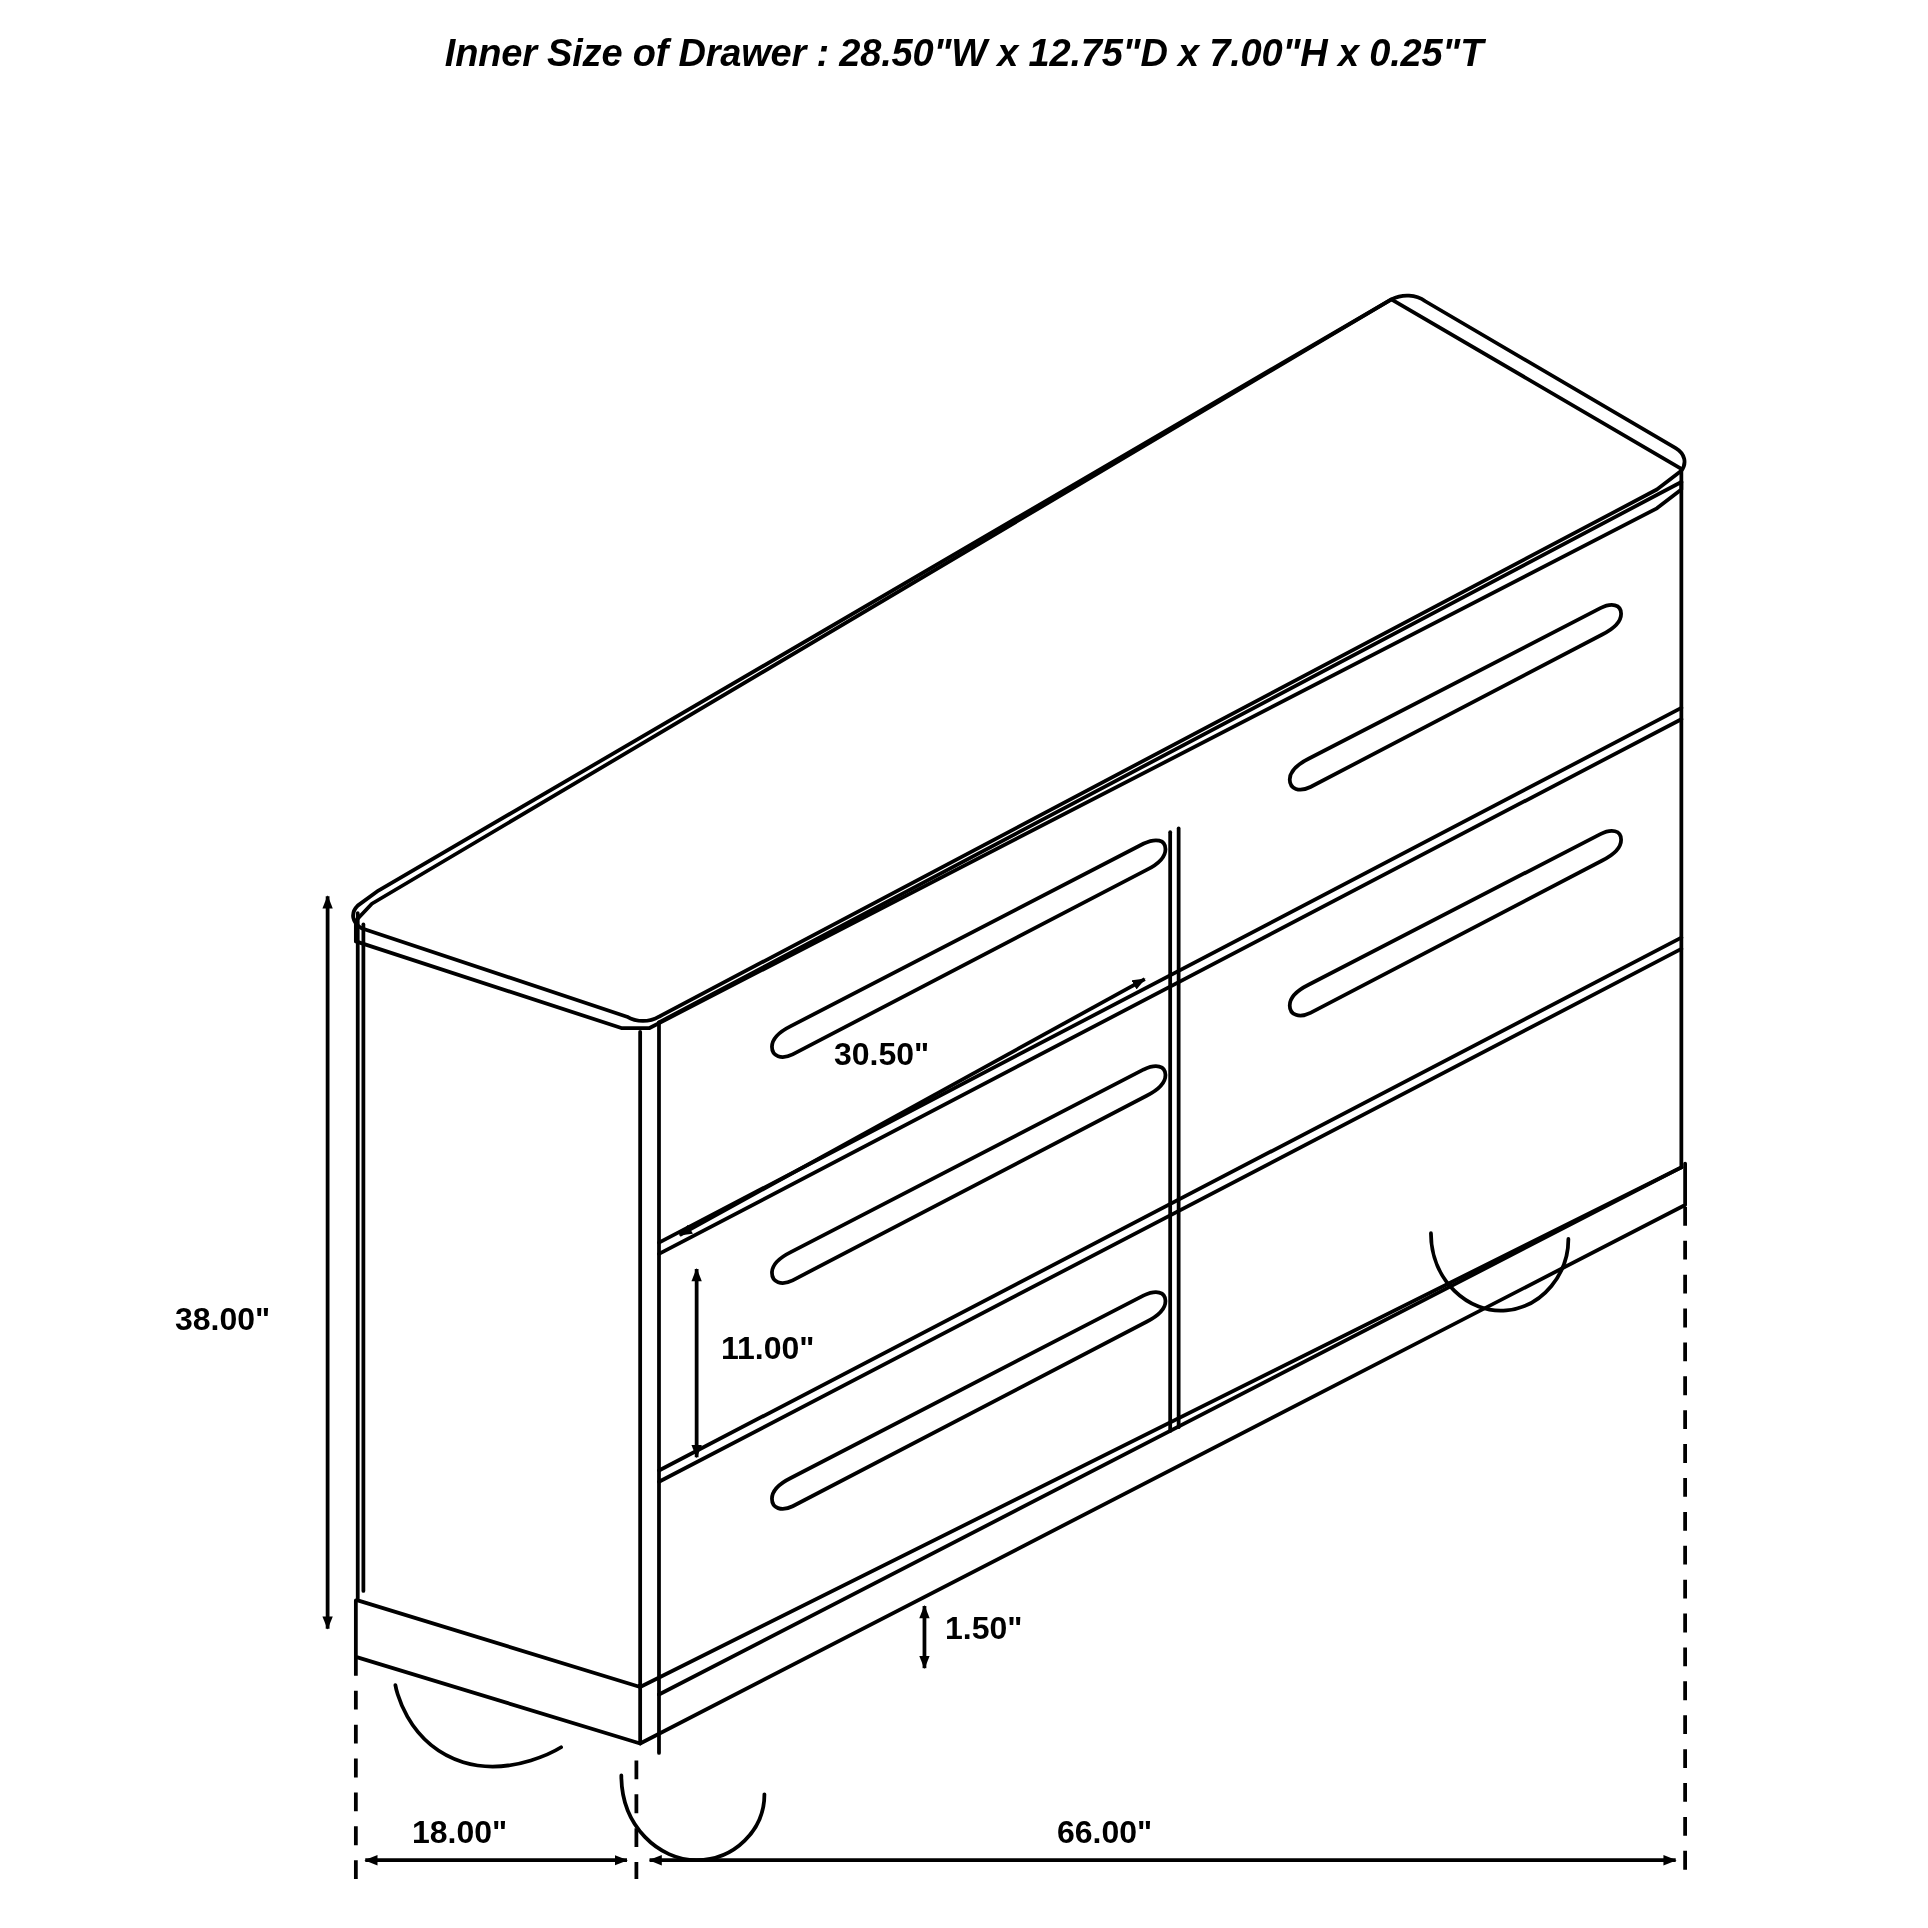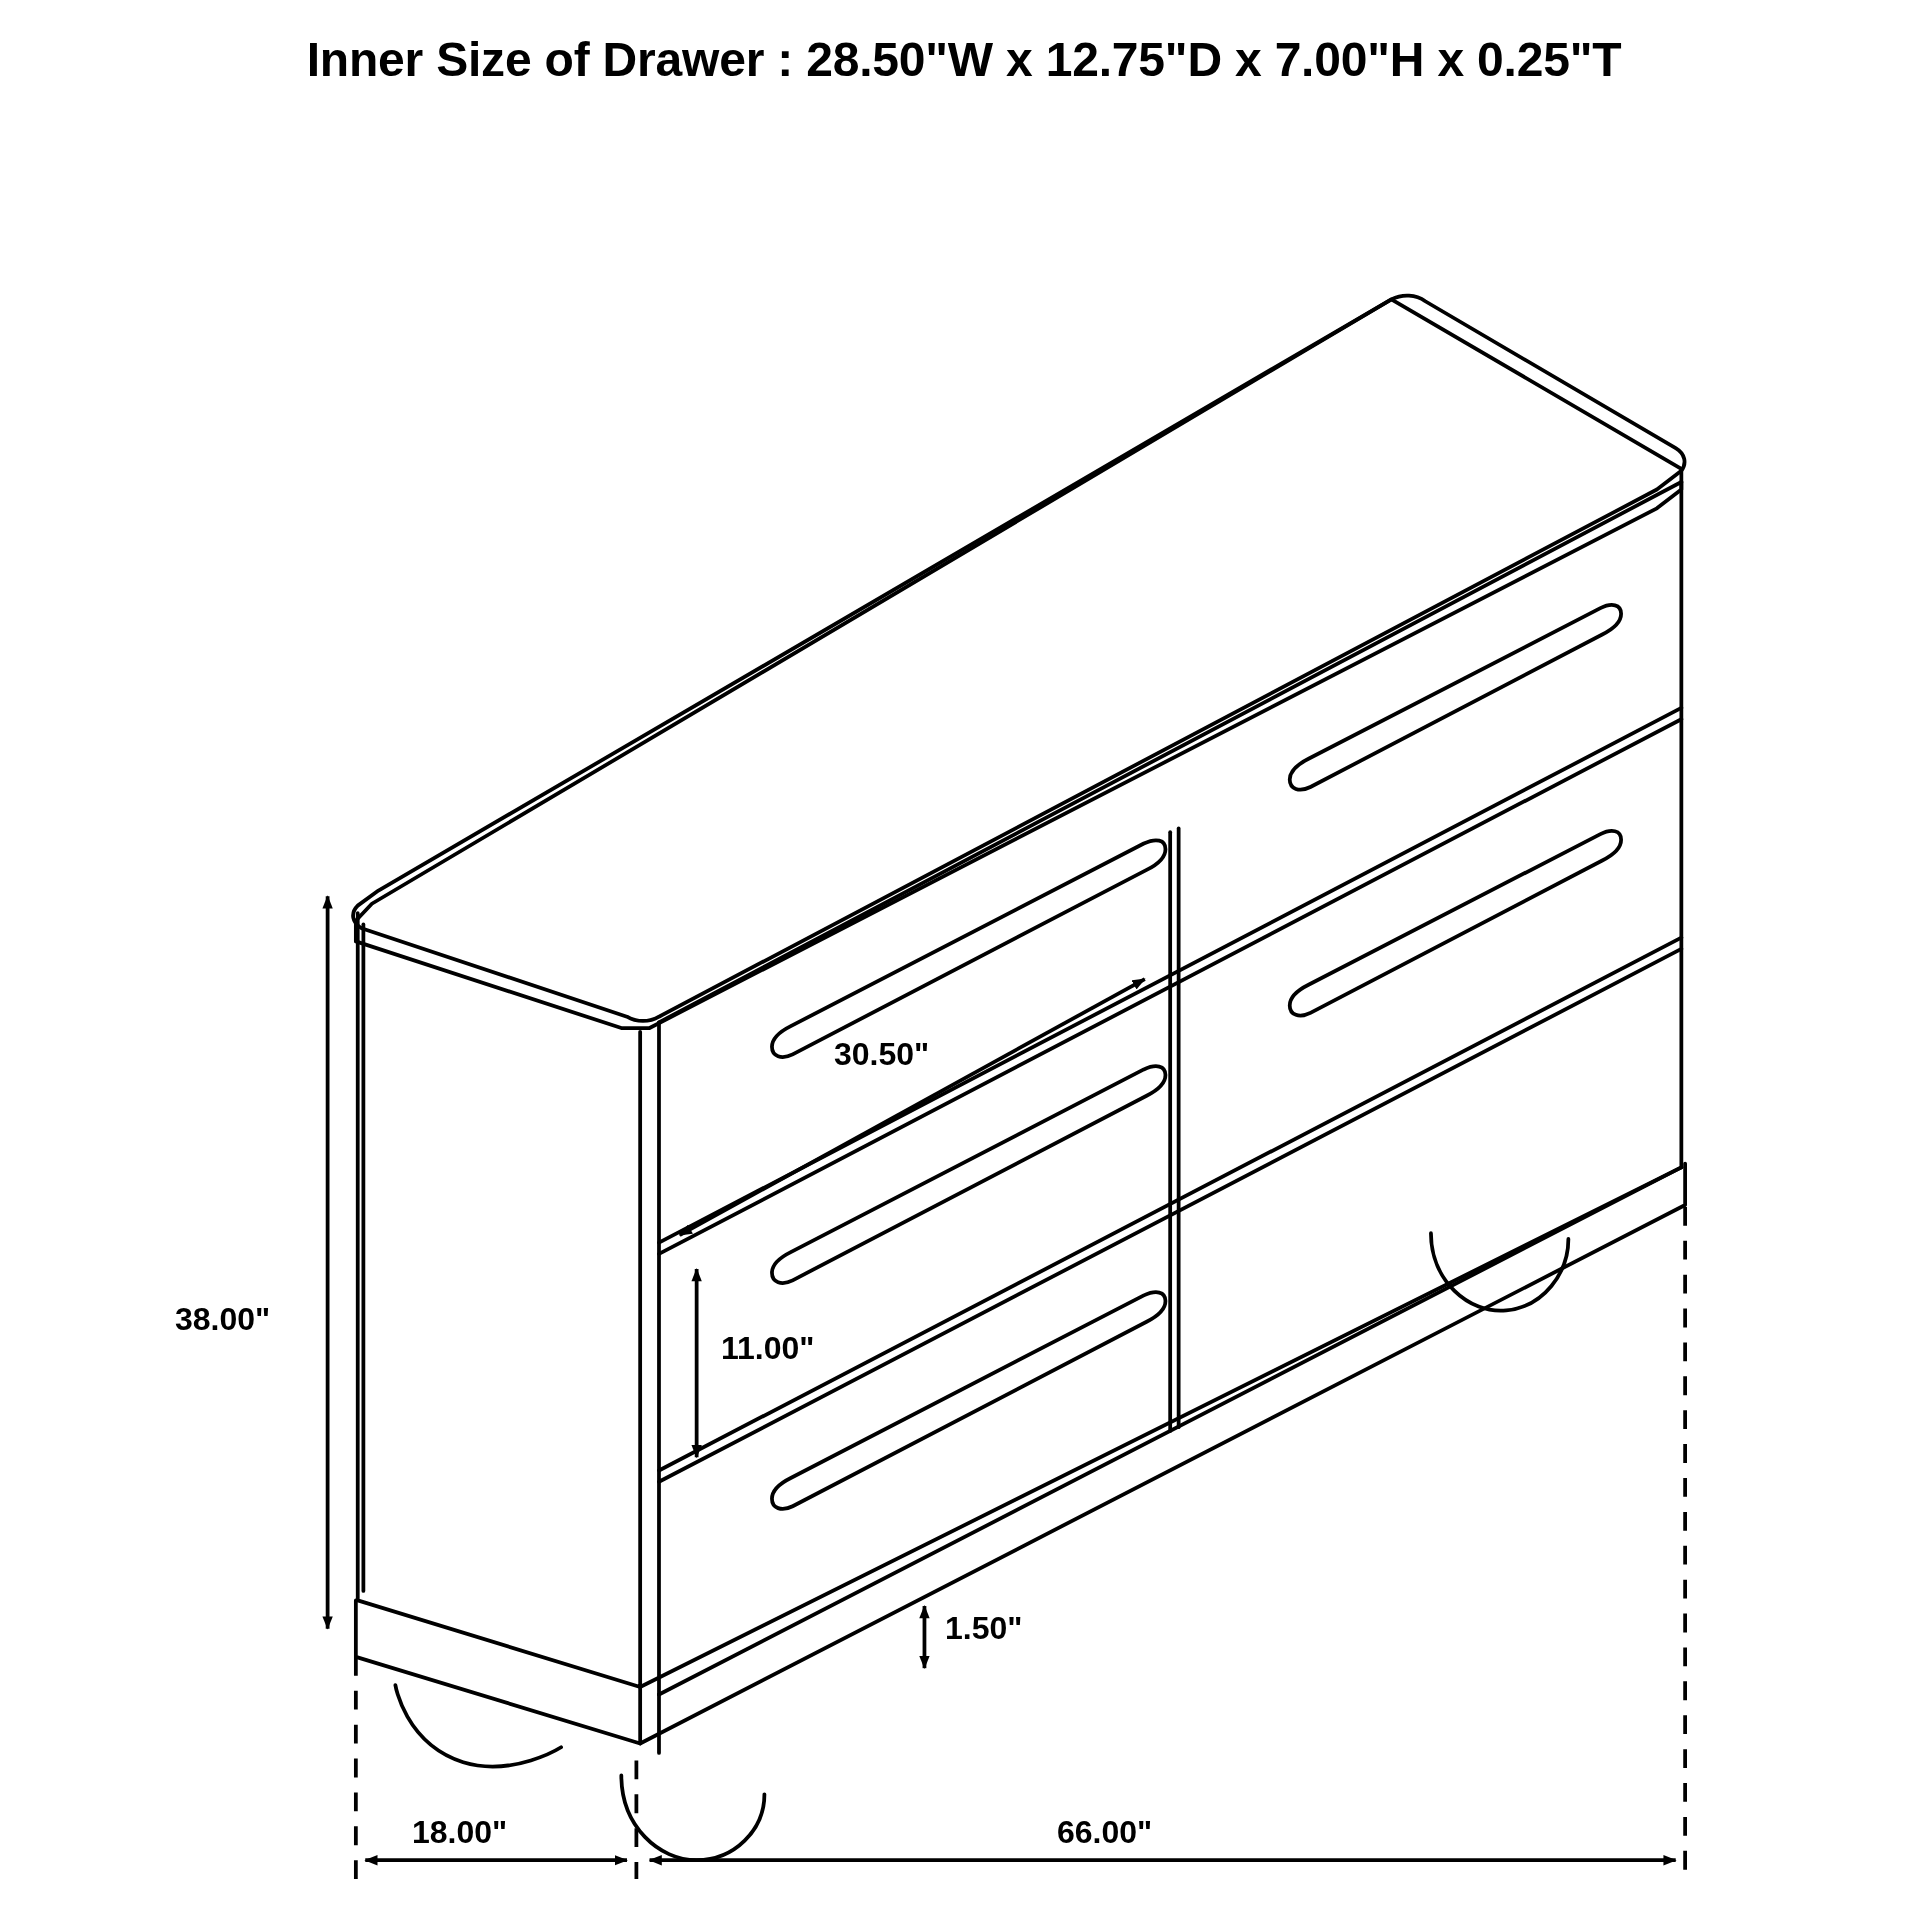--- a/index.html
+++ b/index.html
@@ -19,25 +19,26 @@
     left: 0; top: 0;
     width: 1928px;
     height: 1928px;
   }
   #title {
     position: absolute;
     left: 0;
     top: 32px;
     width: 1928px;
     text-align: center;
-    font-size: 48px;
+    font-size: 38px;
     font-weight: bold;
     color: #000000;
     letter-spacing: -0.2px;
     white-space: nowrap;
+    font-style: italic;
   }
   svg#drawing {
     position: absolute;
     left: 0;
     top: 0;
     width: 1928px;
     height: 1928px;
   }
   .dim-label {
     position: absolute;

